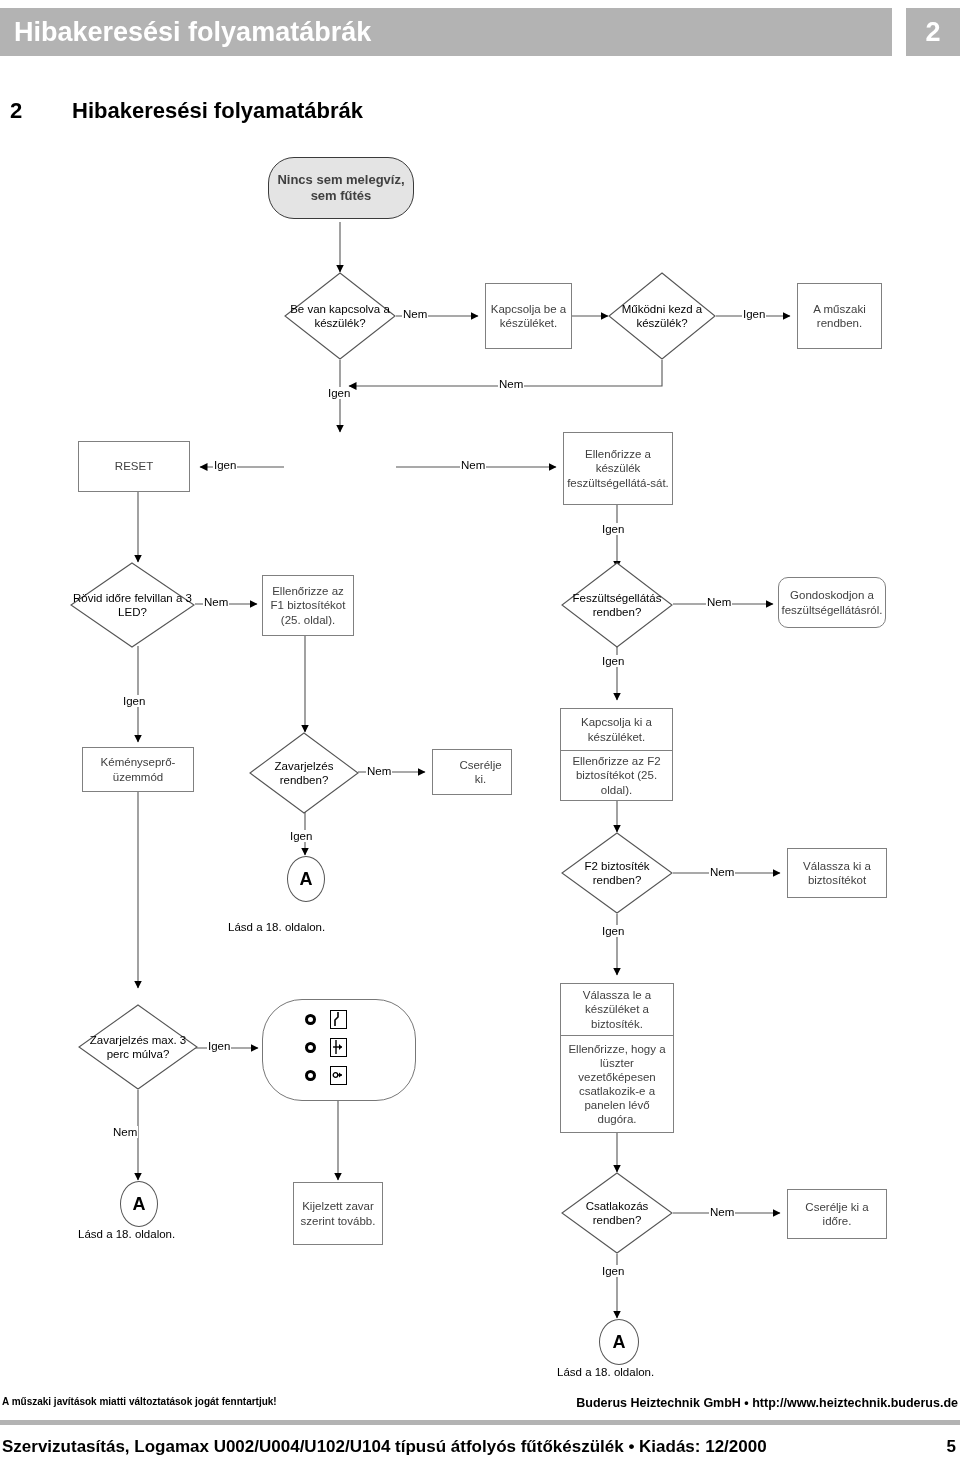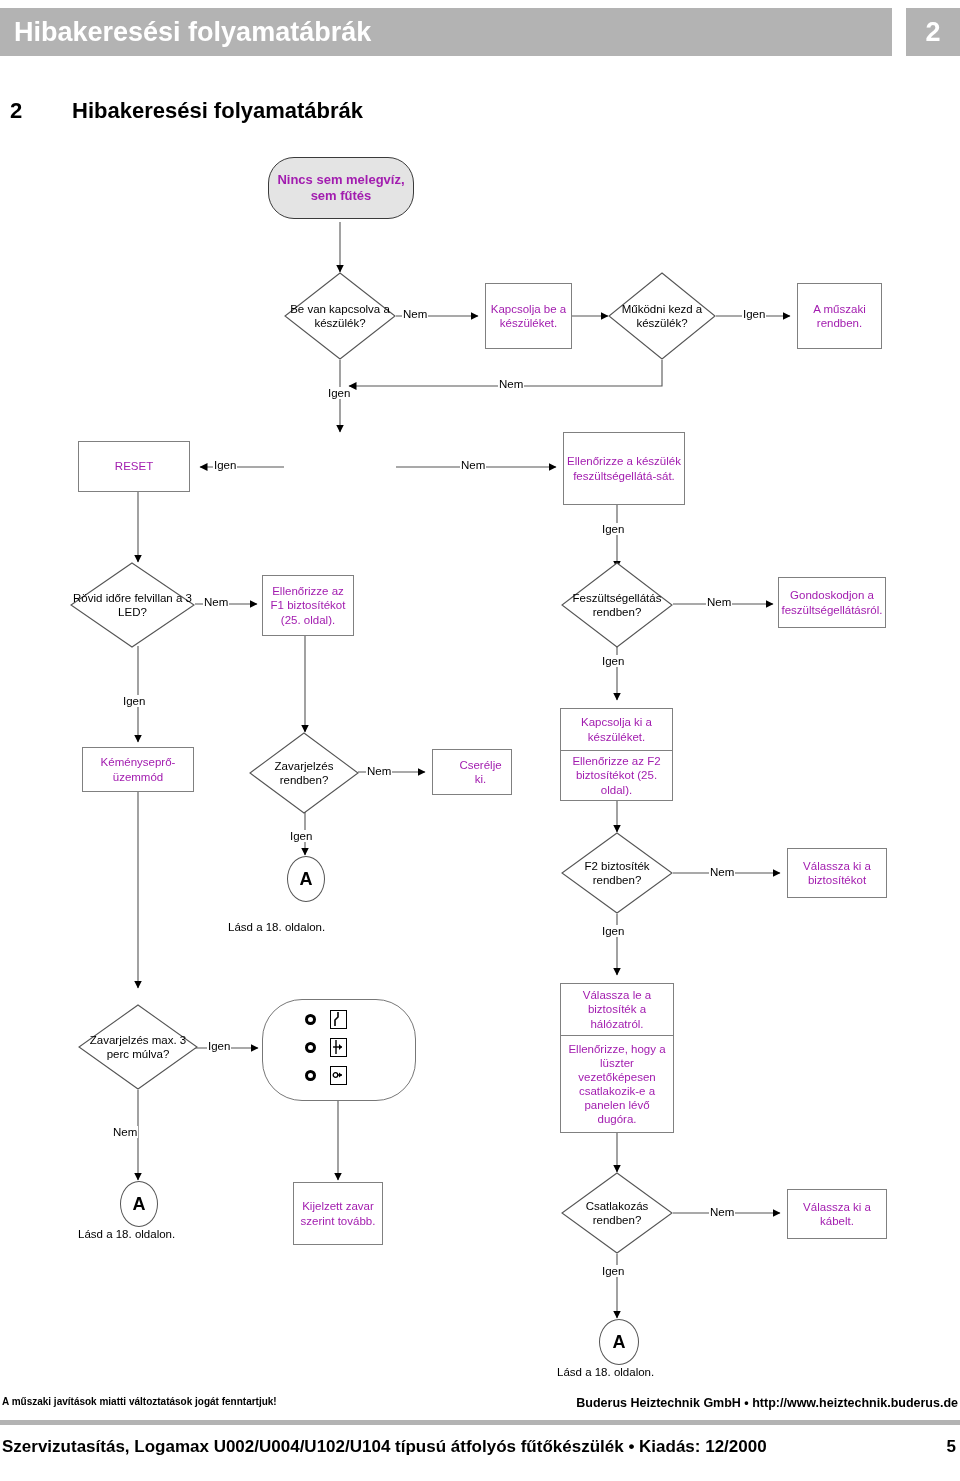--- a/index.html
+++ b/index.html
@@ -98,21 +98,21 @@
   
   .node {
     position: absolute;
     box-sizing: border-box;
     display: flex;
     align-items: center;
     justify-content: center;
     text-align: center;
     font-size: 11.5px;
     line-height: 1.22;
-    color: #a21caf;
+    color: #404040;
   }
   .box {
     border: 1px solid #808080;
     background: #fff;
     padding: 2px 3px;
   }
   .box-stack-top {
     border: 1px solid #808080;
     border-bottom: none;
     background: #fff;
@@ -314,21 +314,21 @@
   <div class="edge-label" style="left:498px; top:378px;">Nem</div>
   <div class="edge-label" style="left:327px; top:387px;">Igen</div>
 
   <div class="node box" style="left:78px; top:441px; width:112px; height:51px;">RESET</div>
 
   <div class="edge-label" style="left:213px; top:459px;">Igen</div>
 
 
   <div class="edge-label" style="left:460px; top:459px;">Nem</div>
 
-  <div class="node box" style="left:563px; top:432px; width:122px; height:73px;">Ellenőrizze a készülék feszültségellátá-sát.</div>
+  <div class="node box" style="left:563px; top:432px; width:110px; height:73px;">Ellenőrizze a készülék feszültségellátá-sát.</div>
 
   <div class="edge-label" style="left:601px; top:523px;">Igen</div>
 
   <div class="diamond-wrap" style="left:70px; top:562px; width:125px; height:86px;">
     <svg class="diamond-shape" viewBox="0 0 125 86">
       <polygon points="62,1 124,43 62,85 1,43" fill="#fff" stroke="#555" stroke-width="1.1"></polygon>
     </svg>
     <div class="diamond-label">Rövid időre felvillan a 3 LED?</div>
   </div>
 
@@ -338,21 +338,21 @@
 
   <div class="diamond-wrap" style="left:561px; top:562px; width:112px; height:86px;">
     <svg class="diamond-shape" viewBox="0 0 112 86">
       <polygon points="56,1 111,43 56,85 1,43" fill="#fff" stroke="#555" stroke-width="1.1"></polygon>
     </svg>
     <div class="diamond-label">Feszültségellátás rendben?</div>
   </div>
 
   <div class="edge-label" style="left:706px; top:596px;">Nem</div>
 
-  <div class="node box" style="left:778px; top:577px; width:108px; height:51px;">Gondoskodjon a feszültségellátásról.</div>
+  <div class="node box" style="left:778px; top:577px; width:108px; height:51px;border-radius:10px;">Gondoskodjon a feszültségellátásról.</div>
 
   <div class="edge-label" style="left:601px; top:655px;">Igen</div>
 
   <div class="edge-label" style="left:122px; top:695px;">Igen</div>
 
   <div class="node box" style="left:82px; top:747px; width:112px; height:45px;">Kéményseprő-üzemmód</div>
 
   <div class="diamond-wrap" style="left:249px; top:732px; width:110px; height:82px;">
     <svg class="diamond-shape" viewBox="0 0 110 82">
       <polygon points="55,1 109,41 55,81 1,41" fill="#fff" stroke="#555" stroke-width="1.1"></polygon>
@@ -421,40 +421,40 @@
       <span class="led-sym">
         <svg width="14" height="16" viewBox="0 0 14 16" style="position:absolute;left:0;top:0;">
           <circle cx="4.5" cy="8" r="2.3" stroke="#000" stroke-width="1.3" fill="none"></circle>
           <path d="M6.5,8 L11,8" stroke="#000" stroke-width="1.4"></path>
           <path d="M8,5.5 L11,8 L8,10.5 z" fill="#000"></path>
         </svg>
       </span>
     </div>
   </div>
 
-  <div class="node box-stack-top" style="left:560px; top:983px; width:114px; height:52px;">Válassza le a biztosíték a hálózatról.</div>
+  <div class="node box-stack-top" style="left:560px; top:983px; width:114px; height:52px;">Válassza le a készüléket a biztosíték.</div>
   <div class="node box-stack-bot" style="left:560px; top:1035px; width:114px; height:98px;">Ellenőrizze, hogy a lüszter vezetőképesen csatlakozik-e a panelen lévő dugóra.</div>
 
   <div class="conn-circle" style="left:120px; top:1181px; width:36px; height:44px;">
     <span>A</span>
   </div>
   <div class="caption" style="left:78px; top:1228px;">Lásd a 18. oldalon.</div>
 
   <div class="node box" style="left:293px; top:1182px; width:90px; height:63px;">Kijelzett zavar szerint tovább.</div>
 
   <div class="diamond-wrap" style="left:561px; top:1172px; width:112px; height:82px;">
     <svg class="diamond-shape" viewBox="0 0 112 82">
       <polygon points="56,1 111,41 56,81 1,41" fill="#fff" stroke="#555" stroke-width="1.1"></polygon>
     </svg>
     <div class="diamond-label">Csatlakozás rendben?</div>
   </div>
 
   <div class="edge-label" style="left:709px; top:1206px;">Nem</div>
 
-  <div class="node box" style="left:787px; top:1189px; width:100px; height:50px;">Válassza ki a kábelt.</div>
+  <div class="node box" style="left:787px; top:1189px; width:100px; height:50px;">Cserélje ki a időre.</div>
 
   <div class="edge-label" style="left:601px; top:1265px;">Igen</div>
 
   <div class="conn-circle" style="left:599px; top:1319px; width:38px; height:44px;">
     <span>A</span>
   </div>
   <div class="caption" style="left:557px; top:1366px;">Lásd a 18. oldalon.</div>
 
   <div class="ftr-left">A műszaki javítások miatti változtatások jogát fenntartjuk!</div>
   <div class="ftr-right">Buderus Heiztechnik GmbH • http://www.heiztechnik.buderus.de</div>

